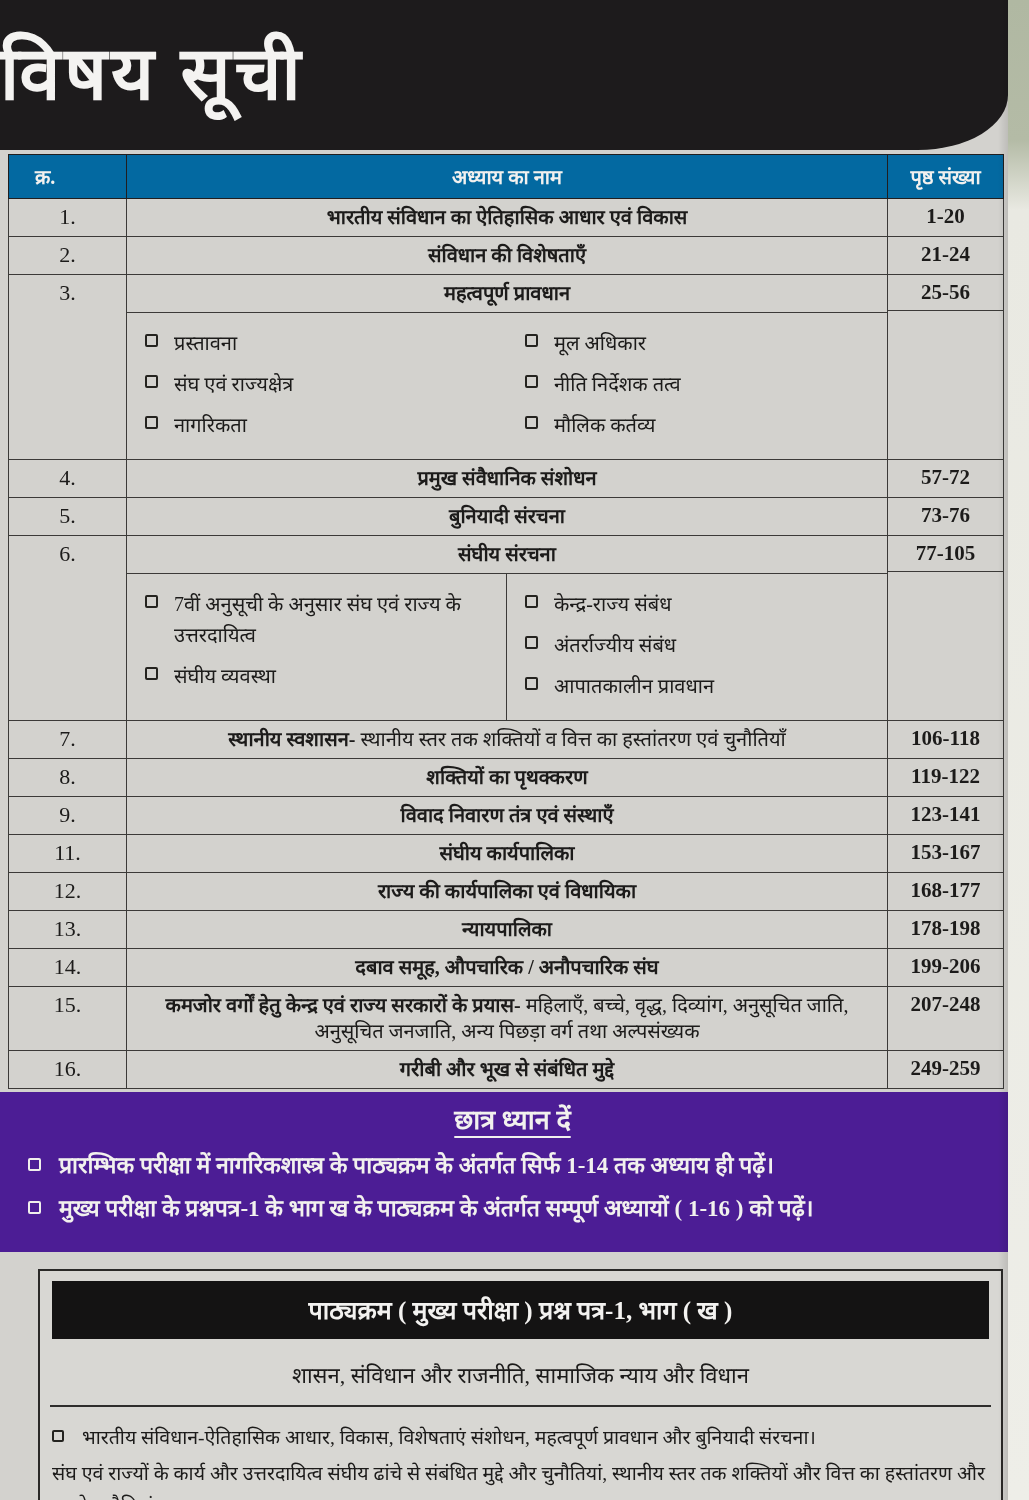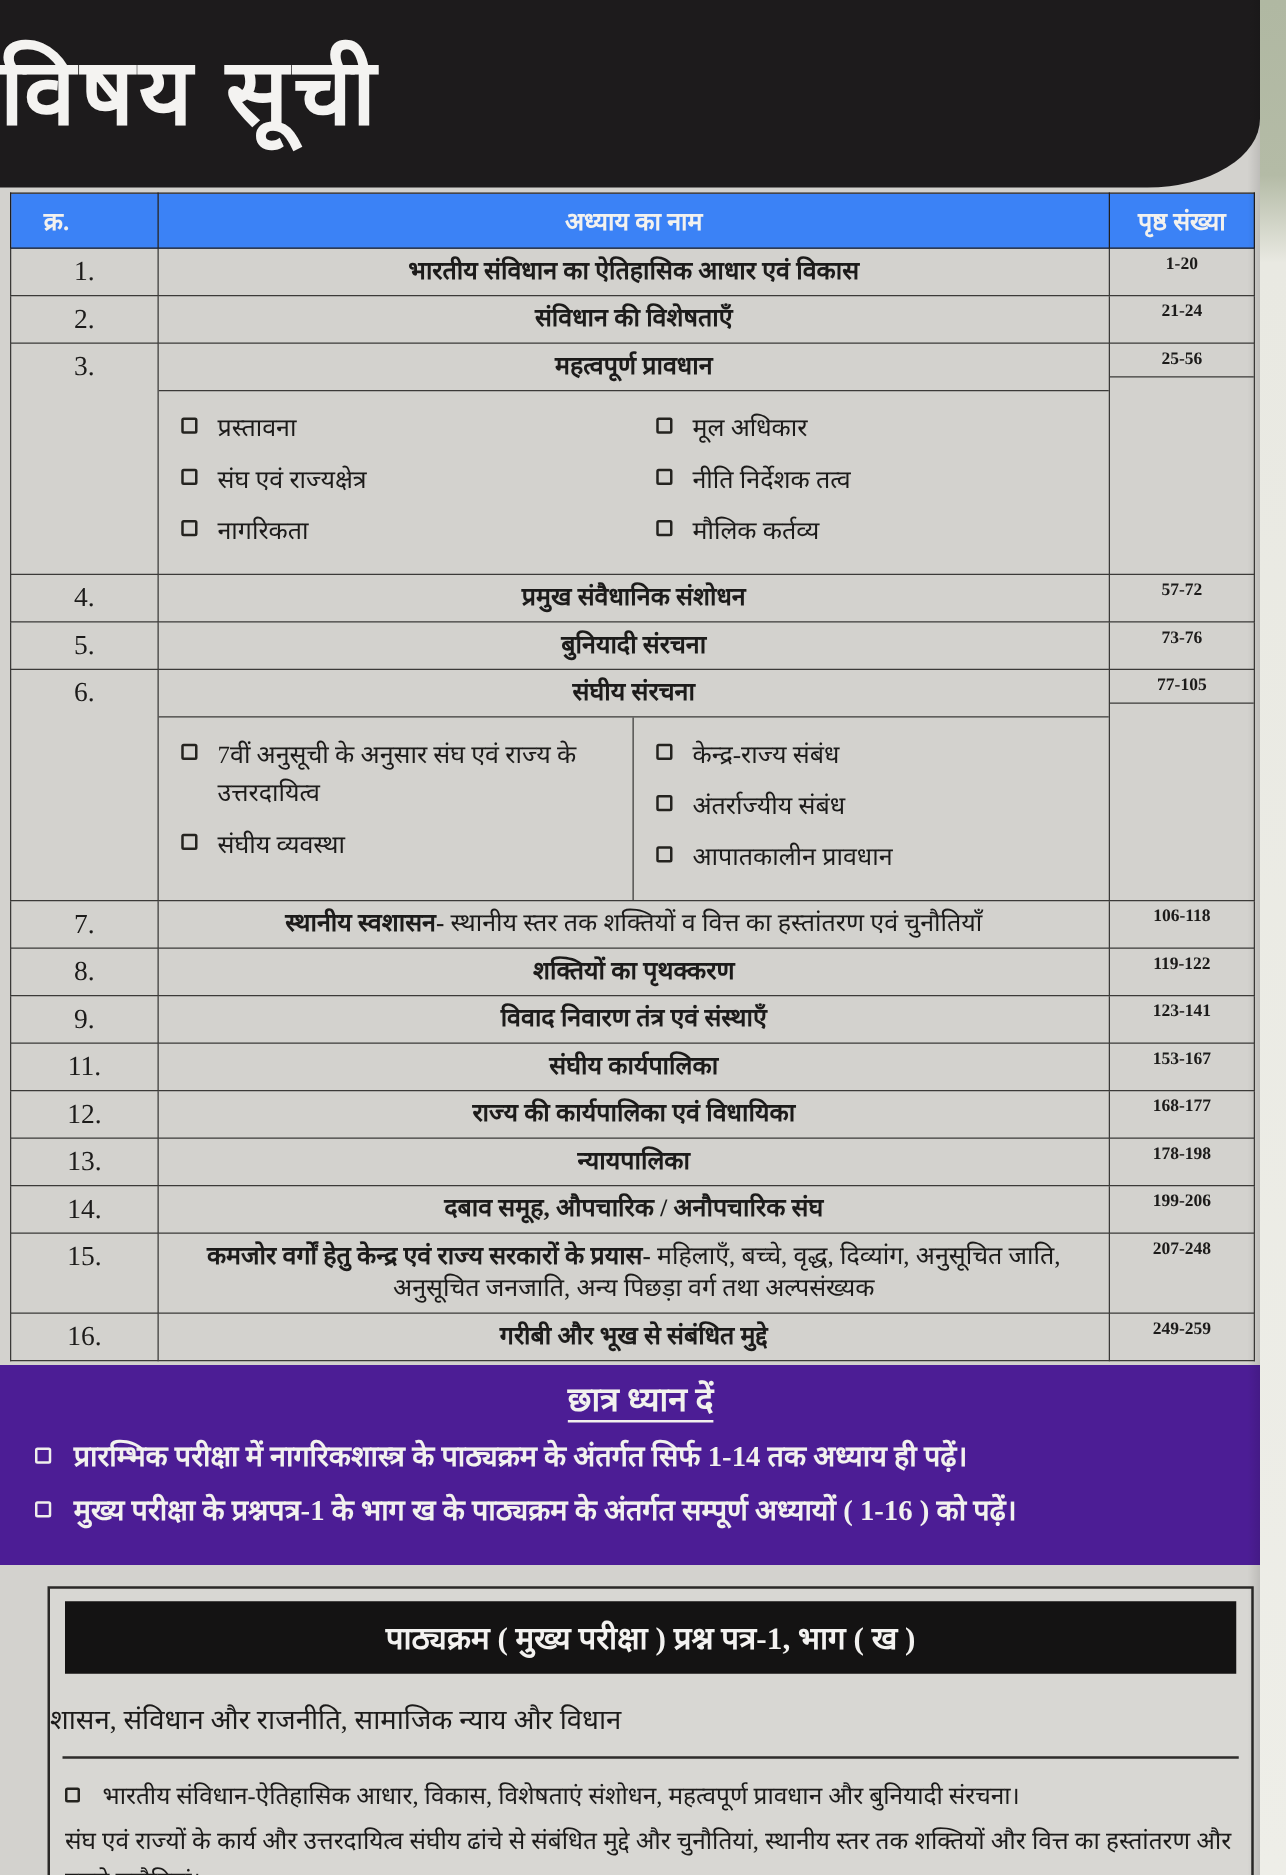--- a/index.html
+++ b/index.html
@@ -54,42 +54,42 @@
     width: 996px;
     margin: 4px 25px 0 8px;
     border-collapse: collapse;
     font-size: 20px;
   }
   table.toc td, table.toc th {
     border: 1.5px solid #3b3a38;
     vertical-align: top;
   }
   table.toc thead th {
-    background: #3b82f6;
+    background: #0369a1;
     color: #f2f1ef;
     font-weight: 700;
     font-size: 20px;
     padding: 8px 6px;
     border-color: #201e1f;
   }
   th.h-no     { width: 118px; text-align: left; padding-left: 26px !important; vertical-align: bottom; }
   th.h-title  { text-align: center; vertical-align: top; }
   th.h-pages  { width: 116px; text-align: center; font-size: 18px; vertical-align: bottom; }
 
   td.c-no {
     text-align: center;
     font-size: 22px;
     font-weight: 400;
     padding: 5px 4px;
   }
   td.c-title { padding: 0; }
   td.c-pages {
     text-align: center;
     font-weight: 700;
-    font-size: 14px;
+    font-size: 21px;
     padding: 5px 2px;
   }
   .row-title {
     text-align: center;
     font-weight: 700;
     padding: 5px 8px 6px;
     line-height: 1.3;
   }
   .row-title .lead { font-weight: 700; }
   .row-title .rest { font-weight: 500; }
@@ -156,20 +156,21 @@
   .box-title-bar {
     margin: 10px 12px 0;
     background: #141313;
     color: #f3f2f0;
     text-align: center;
     font-size: 25px;
     font-weight: 700;
     padding: 11px 6px 13px;
   }
   .box-subtitle {
+    text-align: center;
     font-size: 22px;
     font-weight: 500;
     padding: 20px 0 16px;
   }
   .box-rule {
     border: none;
     border-top: 2px solid #2e2d2b;
     margin: 0 10px 6px;
   }
   .box-items { list-style: none; padding: 4px 16px 0 12px; }

